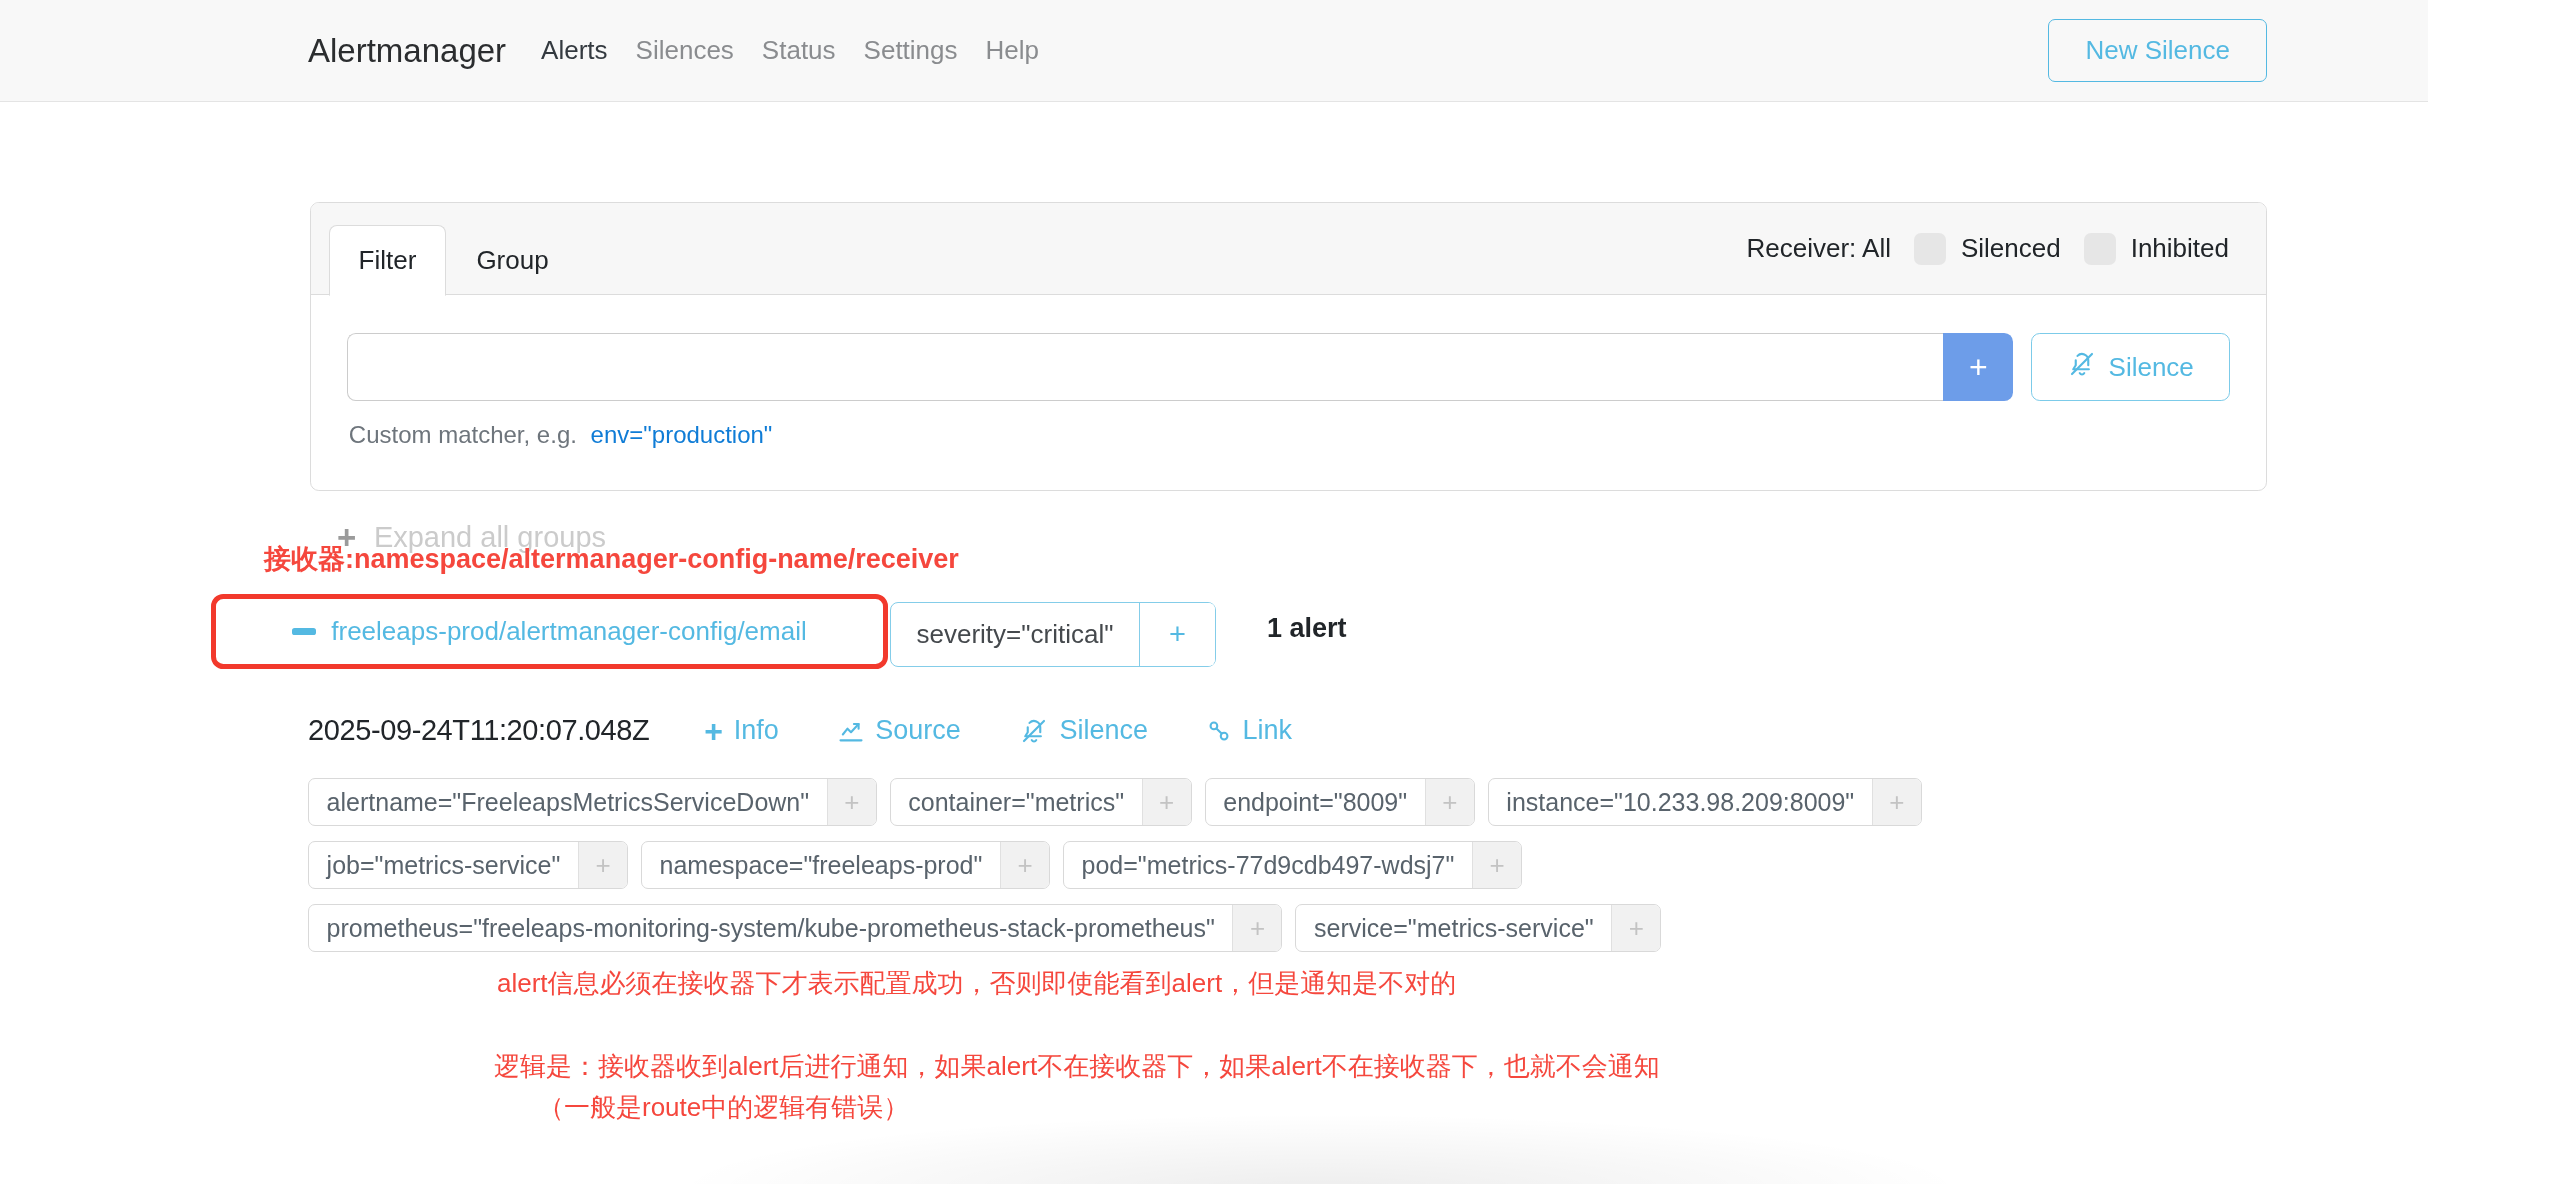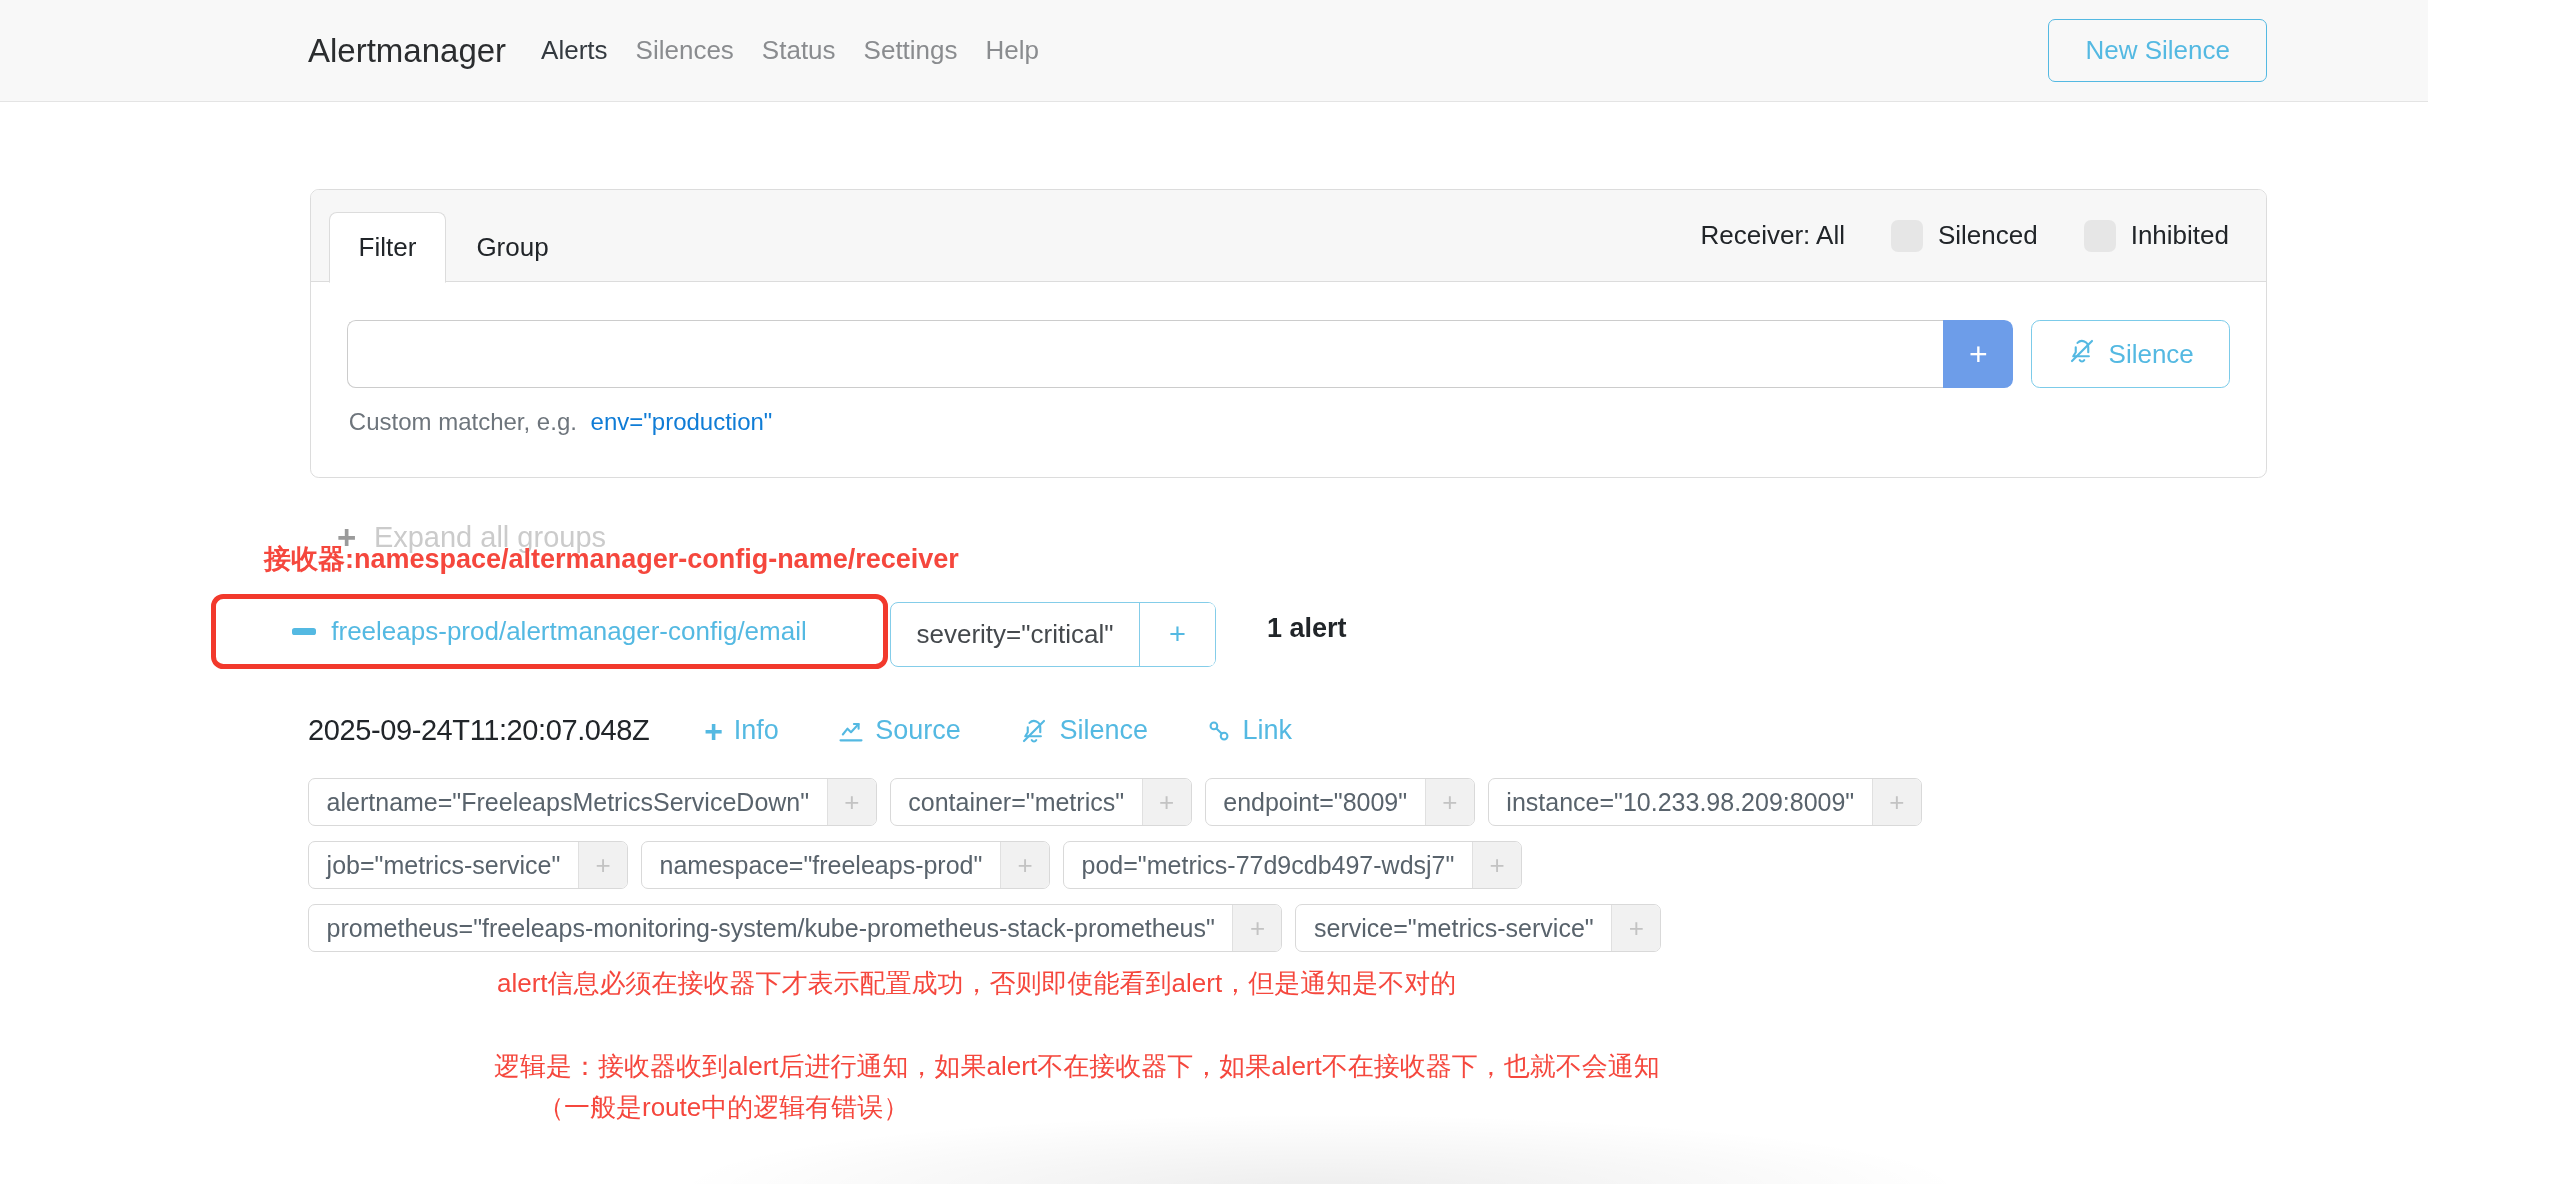--- a/index.html
+++ b/index.html
@@ -18,40 +18,40 @@
   .nav-links { display:flex; align-items:center; }
   .nav-link { padding:0 14px; font-size:26px; color:#8a8c8f; text-decoration:none; cursor:pointer; white-space:nowrap; }
   .nav-link.active { color:#343a40; }
   .btn-new-silence {
     margin-left:auto; height:63px; padding:0 36px; font-size:26px;
     color:#54b9e2; border:1.8px solid #54b9e2; border-radius:7px;
     background:transparent; cursor:pointer; font-family:inherit; white-space:nowrap;
   }
   
   .card {
-    position:absolute; left:310px; top:189px; width:1957px; height:289px;
+    position:absolute; left:310px; top:202px; width:1957px; height:289px;
     border:1.8px solid #dcdcdc; border-radius:8.8px; background:#fff;
   }
   .card-header {
     position:relative; height:92px; background:#f7f7f7;
     border-bottom:1.8px solid #dcdcdc; border-radius:8px 8px 0 0;
     display:flex; align-items:flex-end; padding:0 37px 0 17.6px;
   }
   .tabs { display:flex; height:71px; margin-bottom:-1.8px; }
   .tab {
     display:flex; align-items:center; padding:0 29px; font-size:26px;
     color:#212529; cursor:pointer; border:1.8px solid transparent; white-space:nowrap;
   }
   .tab.active {
     background:#fff; border:1.8px solid #dcdcdc; border-bottom-color:#fff;
     border-radius:8px 8px 0 0;
   }
   .header-right {
     position:absolute; right:37px; top:0; height:91px;
-    display:flex; align-items:center; gap:46px; font-size:26px; color:#212529;
+    display:flex; align-items:center; gap:23px; font-size:26px; color:#212529;
   }
   .receiver-sel { cursor:pointer; white-space:nowrap; }
   .chk { display:flex; align-items:center; gap:15px; cursor:pointer; white-space:nowrap; }
   .chk .box { width:32px; height:32px; background:#e6e6e6; border-radius:7px; flex:none; }
   .card-body { padding:38px 36px 0 36px; }
   .input-row { display:flex; }
   .input-group { display:flex; flex:1; }
   .matcher-input {
     flex:1; height:68px; border:1.8px solid #cccccc; border-right:none;
     border-radius:8.8px 0 0 8.8px; font-size:26px; padding:0 21px;

